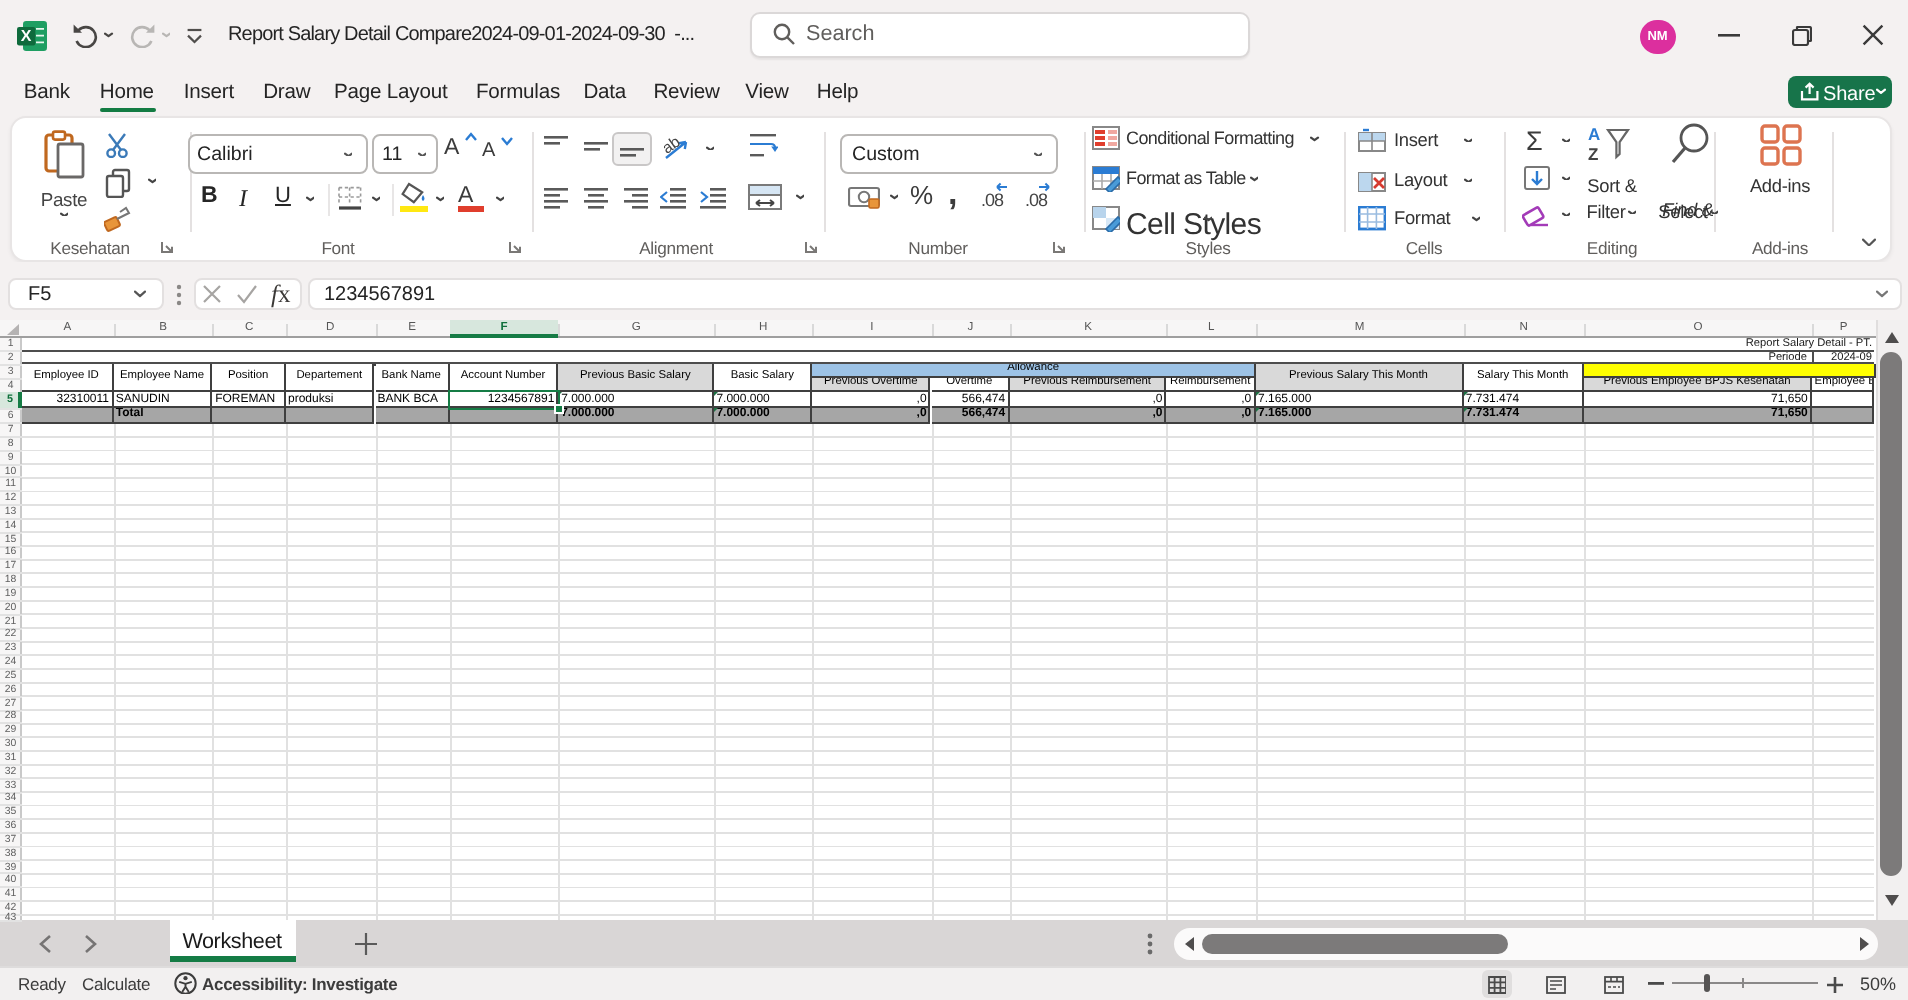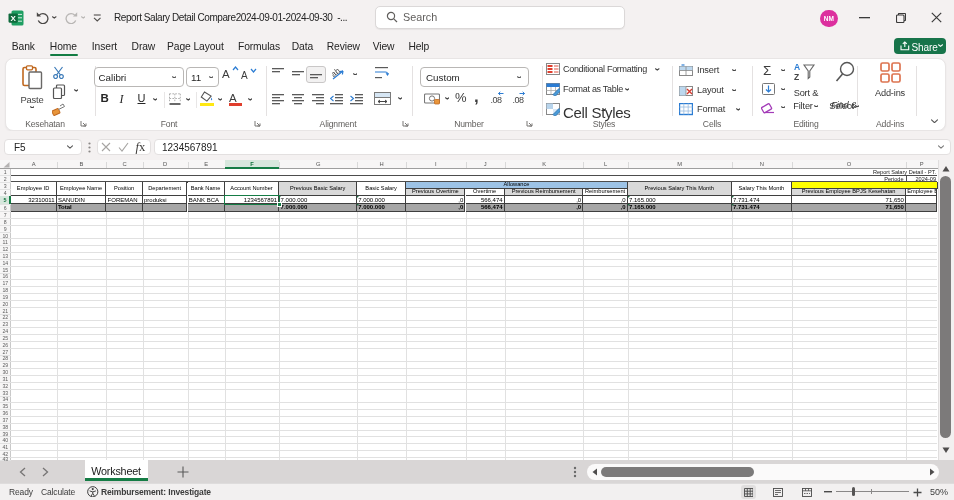--- a/index.html
+++ b/index.html
@@ -740,21 +740,21 @@
     <path d="M1 0.5 L5.5 4 L1 7.5 Z" fill="#4f4d4d"></path>
   </svg>
 <div class="ab" style="left:0px;top:483.4px;width:954px;height:16.6px;background:#f2f0f0;border-top:1px solid #dedcdc;"></div>
 <div class="ab" style="left:9px;top:487.2px;font-size:8.5px;color:#3c3c3c;white-space:nowrap;letter-spacing:-0.15px;">Ready</div>
 <div class="ab" style="left:41px;top:487.2px;font-size:8.5px;color:#3c3c3c;white-space:nowrap;letter-spacing:-0.15px;">Calculate</div>
 <svg class="ab" style="left:87px;top:485.8px" width="11.5" height="11.5" viewBox="0 0 11.5 11.5">
     <circle cx="5.75" cy="5.75" r="5.1" fill="none" stroke="#3c3c3c" stroke-width="1"></circle>
 <circle cx="5.75" cy="3.1" r="1.05" fill="#3c3c3c"></circle>
     <path d="M2.6 4.9 L5.75 5.9 L8.9 4.9 M5.75 5.9 L5.75 7.4 L4.1 10 M5.75 7.4 L7.4 10" stroke="#3c3c3c" stroke-width="0.95" fill="none"></path>
   </svg>
-<div class="ab" style="left:101px;top:486.9px;font-size:8.5px;color:#3c3c3c;white-space:nowrap;font-weight:bold;letter-spacing:-0.15px;">Reimbursement: Investigate</div>
+<div class="ab" style="left:101px;top:486.9px;font-size:8.5px;color:#3c3c3c;white-space:nowrap;font-weight:bold;letter-spacing:-0.15px;">Accessibility: Investigate</div>
 <div class="ab" style="left:741px;top:485px;width:14.5px;height:13.5px;background:#e0dede;border-radius:3px;"></div>
 <svg class="ab" style="left:743.5px;top:487.5px" width="9.5" height="9" viewBox="0 0 9.5 9">
     <path d="M0.5 0.5 H9 V8.5 H0.5 Z M0.5 3.2 H9 M0.5 5.9 H9 M3.3 0.5 V8.5 M6.2 0.5 V8.5" fill="none" stroke="#4a4a4a" stroke-width="0.9"></path>
   </svg>
 <svg class="ab" style="left:772.5px;top:487.5px" width="10" height="9" viewBox="0 0 10 9">
     <rect x="0.5" y="0.5" width="9" height="8" fill="none" stroke="#4a4a4a" stroke-width="0.9"></rect>
     <path d="M2 2.5 H8 M2 4.5 H8 M2 6.5 H5" stroke="#4a4a4a" stroke-width="0.8"></path>
   </svg>
 <svg class="ab" style="left:801.5px;top:487.5px" width="10" height="9" viewBox="0 0 10 9">
     <rect x="0.5" y="0.5" width="9" height="8" fill="none" stroke="#4a4a4a" stroke-width="0.9"></rect>

